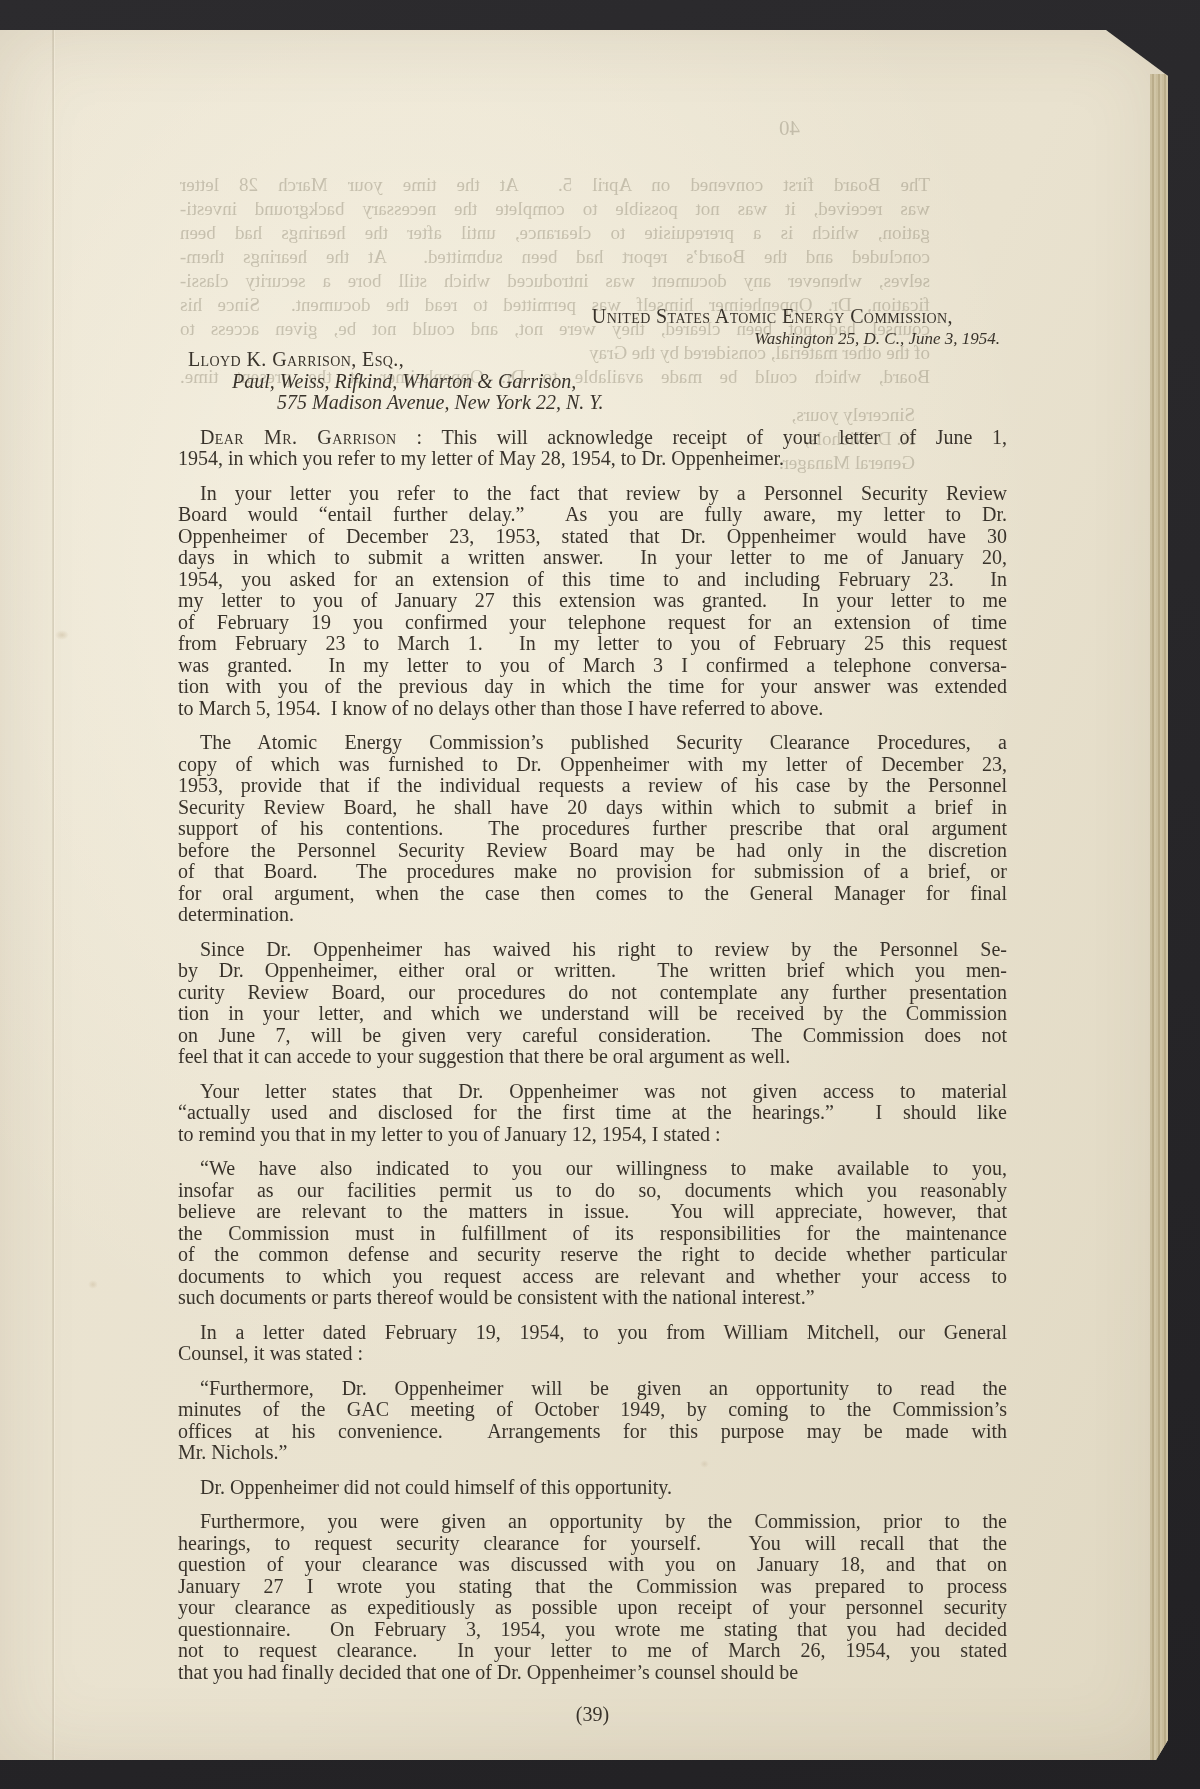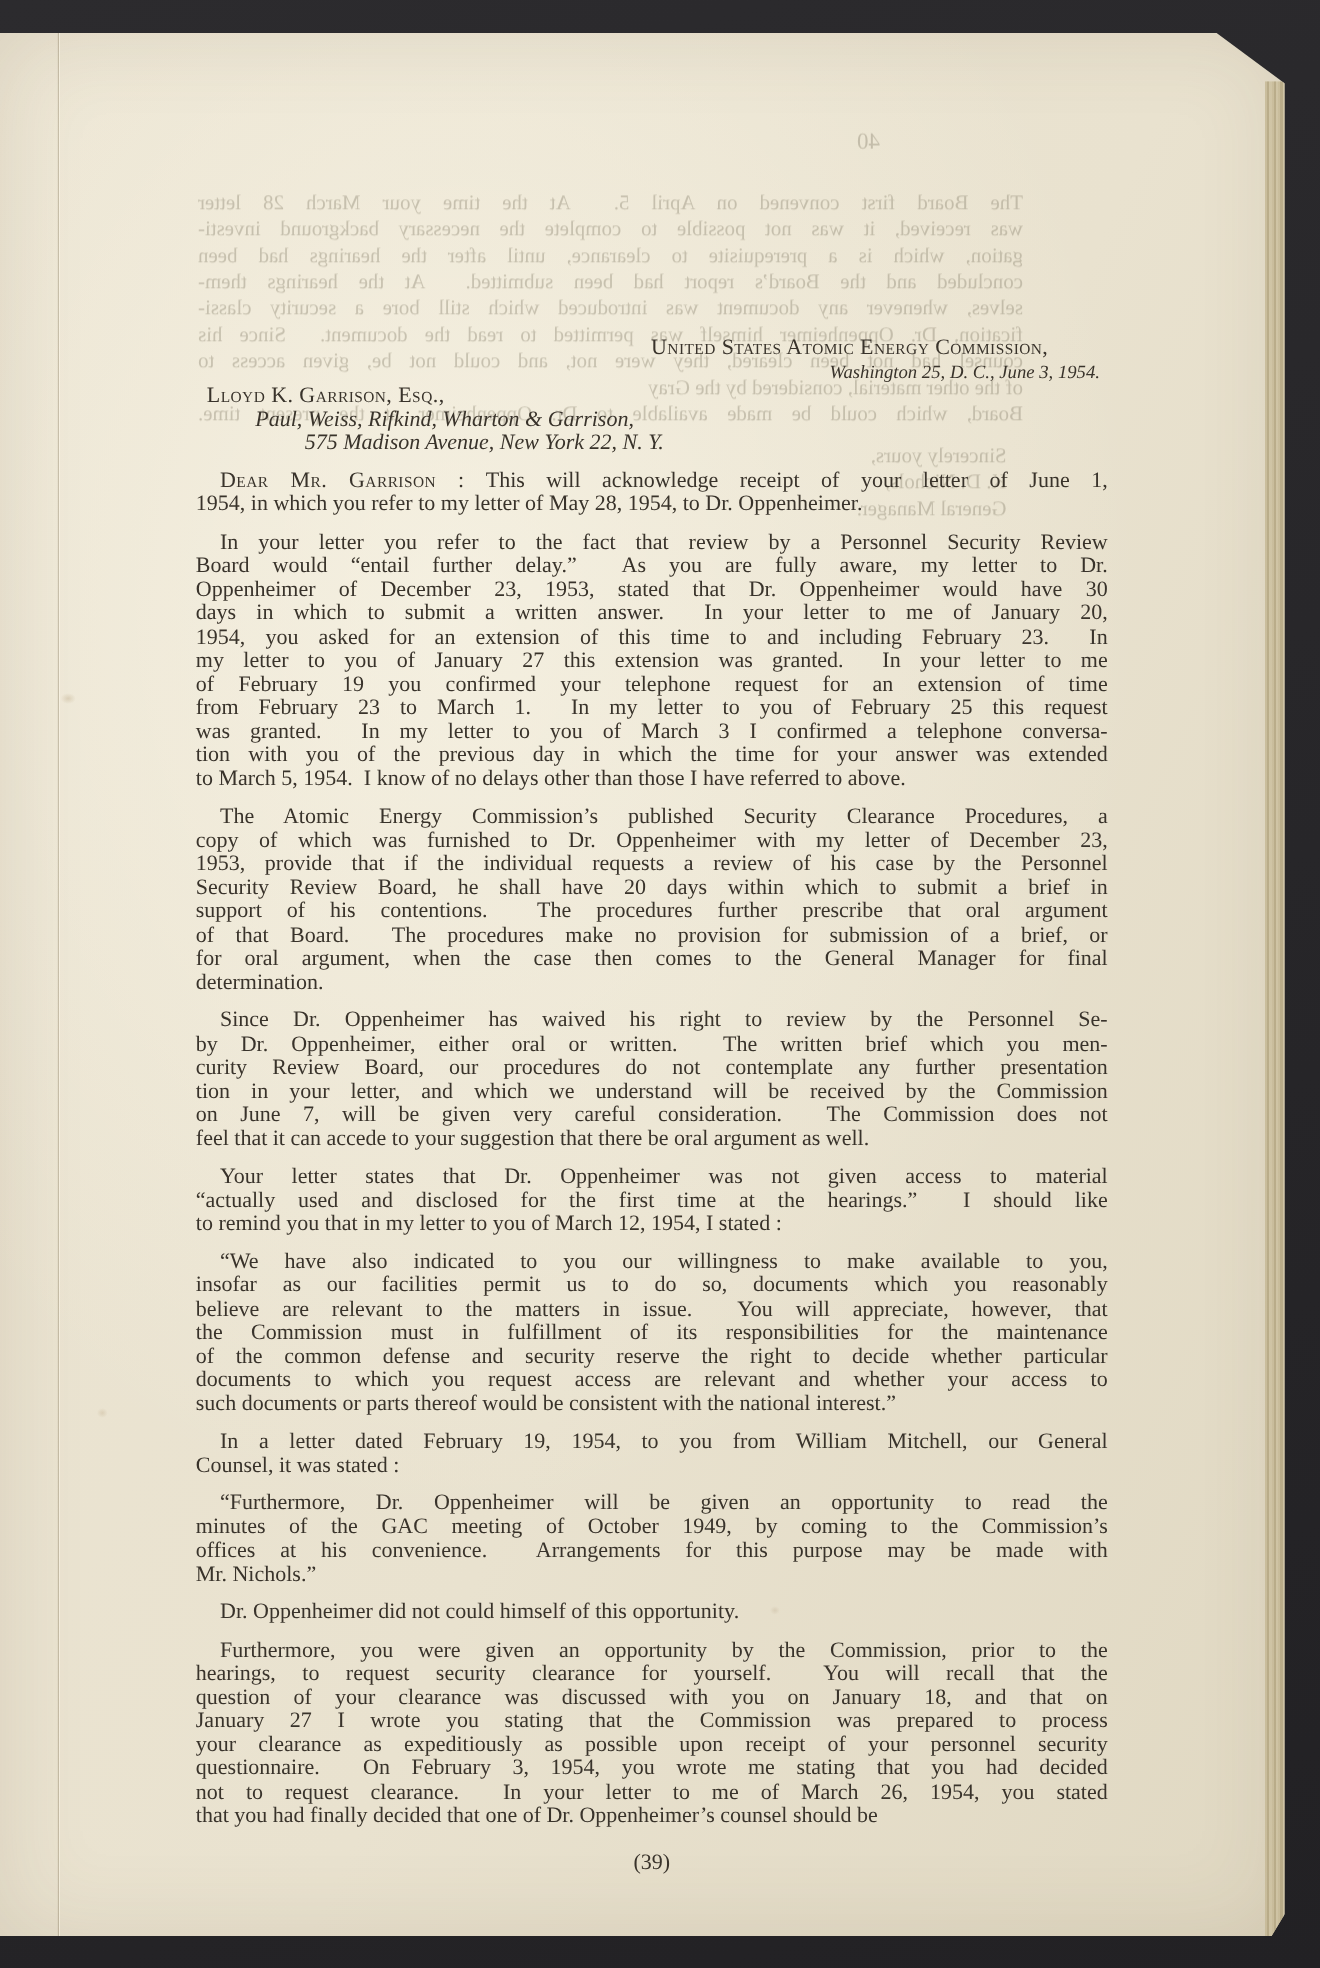--- a/index.html
+++ b/index.html
@@ -105,36 +105,37 @@
             <div class="bline">was granted.  In my letter to you of March 3 I confirmed a telephone conversa-</div>
             <div class="bline">tion with you of the previous day in which the time for your answer was extended</div>
             <div class="bline last">to March 5, 1954.  I know of no delays other than those I have referred to above.</div>
           </div>
           <div class="para">
             <div class="bline first">The Atomic Energy Commission’s published Security Clearance Procedures, a</div>
             <div class="bline">copy of which was furnished to Dr. Oppenheimer with my letter of December 23,</div>
             <div class="bline">1953, provide that if the individual requests a review of his case by the Personnel</div>
             <div class="bline">Security Review Board, he shall have 20 days within which to submit a brief in</div>
             <div class="bline">support of his contentions.  The procedures further prescribe that oral argument</div>
+            <div class="bline">before the Personnel Security Review Board may be had only in the discretion</div>
             <div class="bline">of that Board.  The procedures make no provision for submission of a brief, or</div>
             <div class="bline">for oral argument, when the case then comes to the General Manager for final</div>
             <div class="bline last">determination.</div>
           </div>
           <div class="para">
             <div class="bline first">Since Dr. Oppenheimer has waived his right to review by the Personnel Se-</div>
             <div class="bline">by Dr. Oppenheimer, either oral or written.  The written brief which you men-</div>
             <div class="bline">curity Review Board, our procedures do not contemplate any further presentation</div>
             <div class="bline">tion in your letter, and which we understand will be received by the Commission</div>
             <div class="bline">on June 7, will be given very careful consideration.  The Commission does not</div>
             <div class="bline last">feel that it can accede to your suggestion that there be oral argument as well.</div>
           </div>
           <div class="para">
             <div class="bline first">Your letter states that Dr. Oppenheimer was not given access to material</div>
             <div class="bline">“actually used and disclosed for the first time at the hearings.”  I should like</div>
-            <div class="bline last">to remind you that in my letter to you of March 12, 1954, I stated :</div>
+            <div class="bline last">to remind you that in my letter to you of January 12, 1954, I stated :</div>
           </div>
           <div class="para">
             <div class="bline first">“We have also indicated to you our willingness to make available to you,</div>
             <div class="bline">insofar as our facilities permit us to do so, documents which you reasonably</div>
             <div class="bline">believe are relevant to the matters in issue.  You will appreciate, however, that</div>
             <div class="bline">the Commission must in fulfillment of its responsibilities for the maintenance</div>
             <div class="bline">of the common defense and security reserve the right to decide whether particular</div>
             <div class="bline">documents to which you request access are relevant and whether your access to</div>
             <div class="bline last">such documents or parts thereof would be consistent with the national interest.”</div>
           </div>

